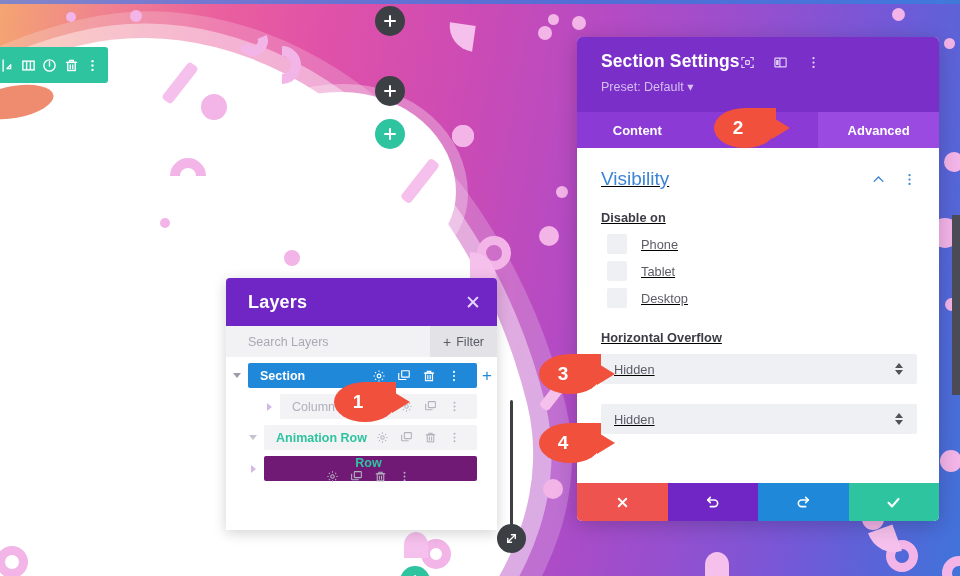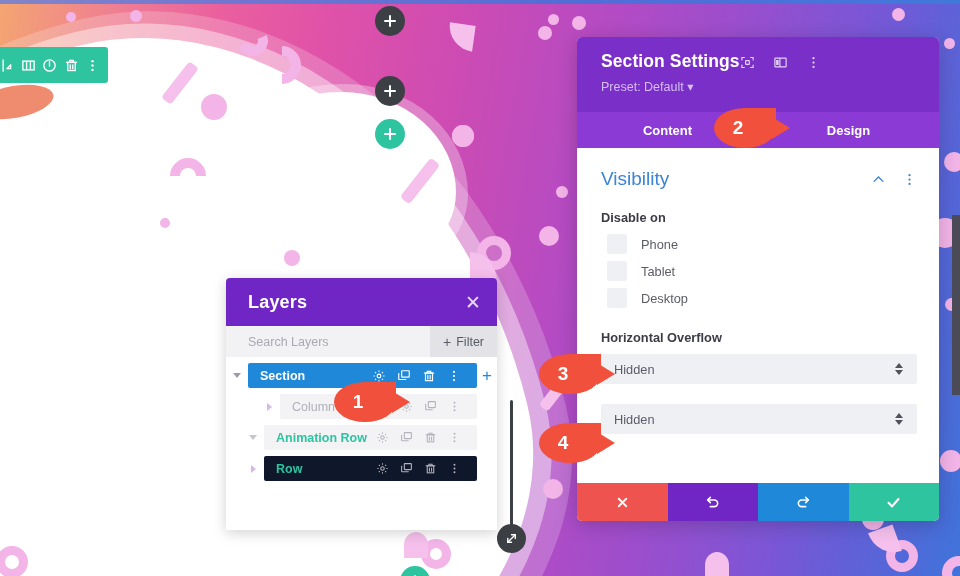--- a/index.html
+++ b/index.html
@@ -210,21 +210,21 @@
   .row-section .layer-icons { color:#ffffff; }
 
   .row-anim .layer-pill { background:#f3f3f6; }
   .row-anim .layer-name { color:#2ec4a0; }
   .row-anim .layer-icons { color:#b3b3be; }
 
   .row-col .layer-pill { background:#f3f3f6; }
   .row-col .layer-name { color:#b0b0bb; font-weight:400; }
   .row-col .layer-icons { color:#b3b3be; }
 
-  .row-row .layer-pill { background:#0f172a; }
+  .row-row .layer-pill { background:#701a75;flex-direction:column; }
   .row-row .layer-name { color:#2ec4a0; }
   .row-row .layer-icons { color:#b3b3be; }
 
   .indent0 { width:22px; display:flex; align-items:center; justify-content:center; }
   .indent1 { width:16px; }
   .indent2 { width:32px; }
   .plus-add {
     width:20px; text-align:center; color:#1f88d9; font-size:17px;
     font-weight:400; line-height:1; cursor:pointer;
   }
@@ -252,21 +252,21 @@
   .sp-tabs {
     height:36px; background:#8b3ad6; display:flex;
     position:relative;
   }
   .sp-tab {
     flex:1; display:flex; align-items:center; justify-content:center;
     color:#ffffff; font-size:13px; font-weight:700; cursor:pointer;
   }
   .sp-tab.active { background:#9a4ae0; }
 
-  .sp-body { flex:1; background:#ffffff; padding:20px 22px 0 24px; position:relative; overflow:hidden;}
+  .sp-body { flex:1; background:#ffffff; padding:20px 22px 0 24px; position:relative; overflow:hidden;text-decoration:underline;}
   .vis-head {
     display:flex; align-items:center; justify-content:space-between;
     margin-bottom:20px;
   }
   .vis-title { color:#3b84d6; font-size:19px; font-weight:400; }
   .vis-head-icons { display:flex; align-items:center; gap:16px; color:#3b84d6; }
   .vis-head-icons svg{display:block;}
 
   .field-label { font-size:12.8px; font-weight:700; color:#3c3c46; margin-bottom:9px; }
 
@@ -647,20 +647,21 @@
               <circle cx="12" cy="12" r="1.8"></circle>
               <circle cx="12" cy="19" r="1.8"></circle>
           </svg>
         </span>
       </div>
     </div>
 
     <div class="sp-tabs">
       <div class="sp-tab">Content</div>
       <div class="sp-tab">Design</div>
+      <div class="sp-tab active">Advanced</div>
     </div>
 
     <div class="sp-body">
       <div class="vis-head">
         <span class="vis-title">Visibility</span>
         <span class="vis-head-icons">
           <span>
             <svg width="15" height="15" viewBox="0 0 24 24" fill="none" stroke="currentColor" stroke-width="2.2" stroke-linecap="round">
               <path d="M5 15l7-7 7 7"></path>
             </svg>

